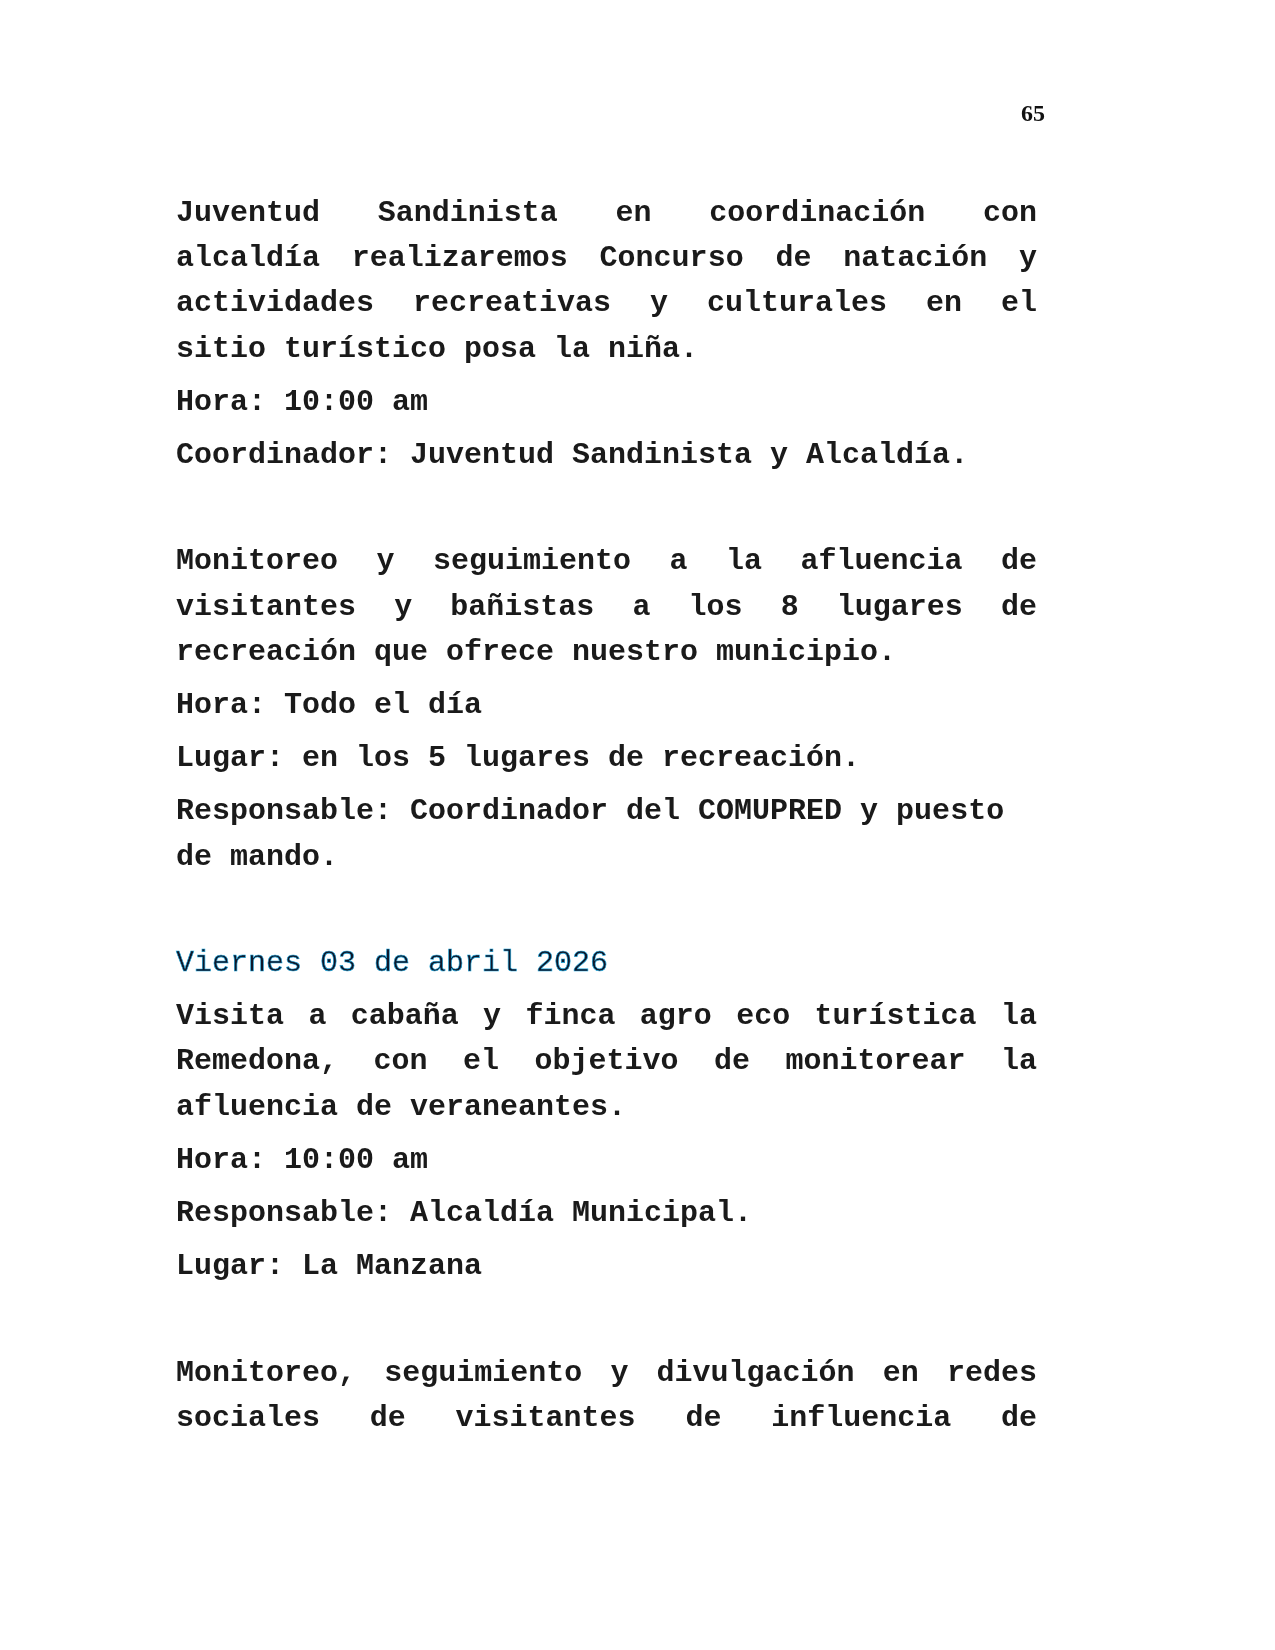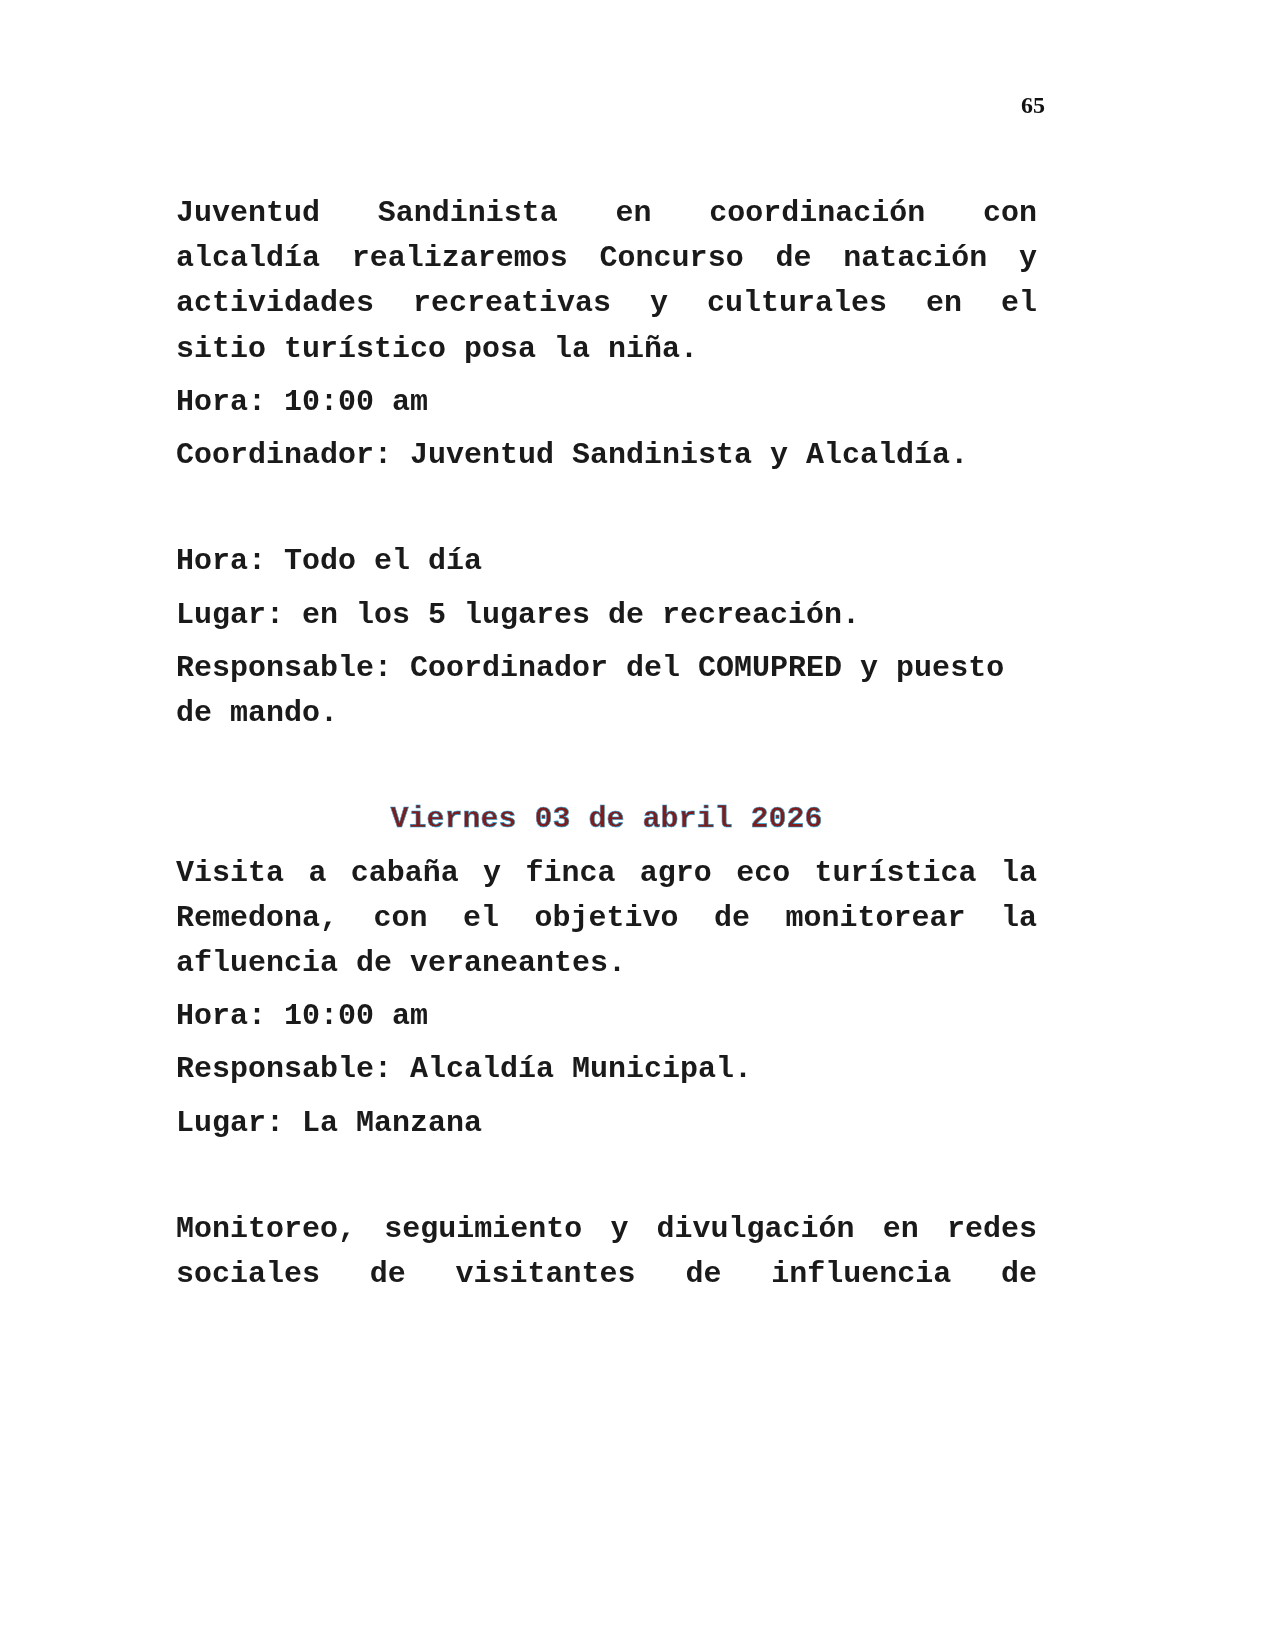--- a/index.html
+++ b/index.html
@@ -1,47 +1,48 @@
 <!DOCTYPE html>
 <html><head>
 <meta charset="utf-8">
 <style>
   html, body { margin: 0; padding: 0; background: #ffffff; }
   body { width: 1275px; height: 1650px; position: relative; overflow: hidden; }
   .page-number {
-    position: absolute; top: 92px; left: 1000px; width: 45px; text-align: right;
+    position: absolute; top: 100px; left: 1000px; width: 45px; text-align: right;
     font-family: "Liberation Serif", serif; font-weight: bold; font-size: 24px; color: #111;
   }
   .content {
     position: absolute; top: 183px; left: 168px; width: 877px;
     font-family: "Liberation Mono", monospace; font-weight: bold; font-size: 30px;
     line-height: 45.2px; color: #1a1a1a;
   }
   .p { margin: 8px; }
   .justify { text-align: justify; text-align-last: left; }
   .justify-full { text-align: justify; text-align-last: justify; }
   .gap { height: 45.2px; }
-  .date-heading { color: #7f1d1d; font-weight: bold; text-align: center; -webkit-text-stroke: 0.6px #1aa3d9; }
+  .date-heading { color: #0f172a; font-weight: normal; -webkit-text-stroke: 0.6px #1aa3d9; }
 </style>
 </head>
 <body>
 
 <div class="page-number">65</div>
 
 <div class="content">
 
   <div>
     <p class="p justify">Juventud Sandinista en coordinación con alcaldía realizaremos Concurso de natación y actividades recreativas y culturales en el sitio turístico posa la niña.</p>
     <p class="p">Hora: 10:00 am</p>
     <p class="p">Coordinador: Juventud Sandinista y Alcaldía.</p>
   </div>
 
   <div class="gap"></div>
 
   <div>
+    <p class="p justify">Monitoreo y seguimiento a la afluencia de visitantes y bañistas a los 8 lugares de recreación que ofrece nuestro municipio.</p>
     <p class="p">Hora: Todo el día</p>
     <p class="p">Lugar: en los 5 lugares de recreación.</p>
     <p class="p">Responsable: Coordinador del COMUPRED y puesto de mando.</p>
   </div>
 
   <div class="gap"></div>
 
   <p class="p date-heading">Viernes 03 de abril 2026</p>
 
   <div>

